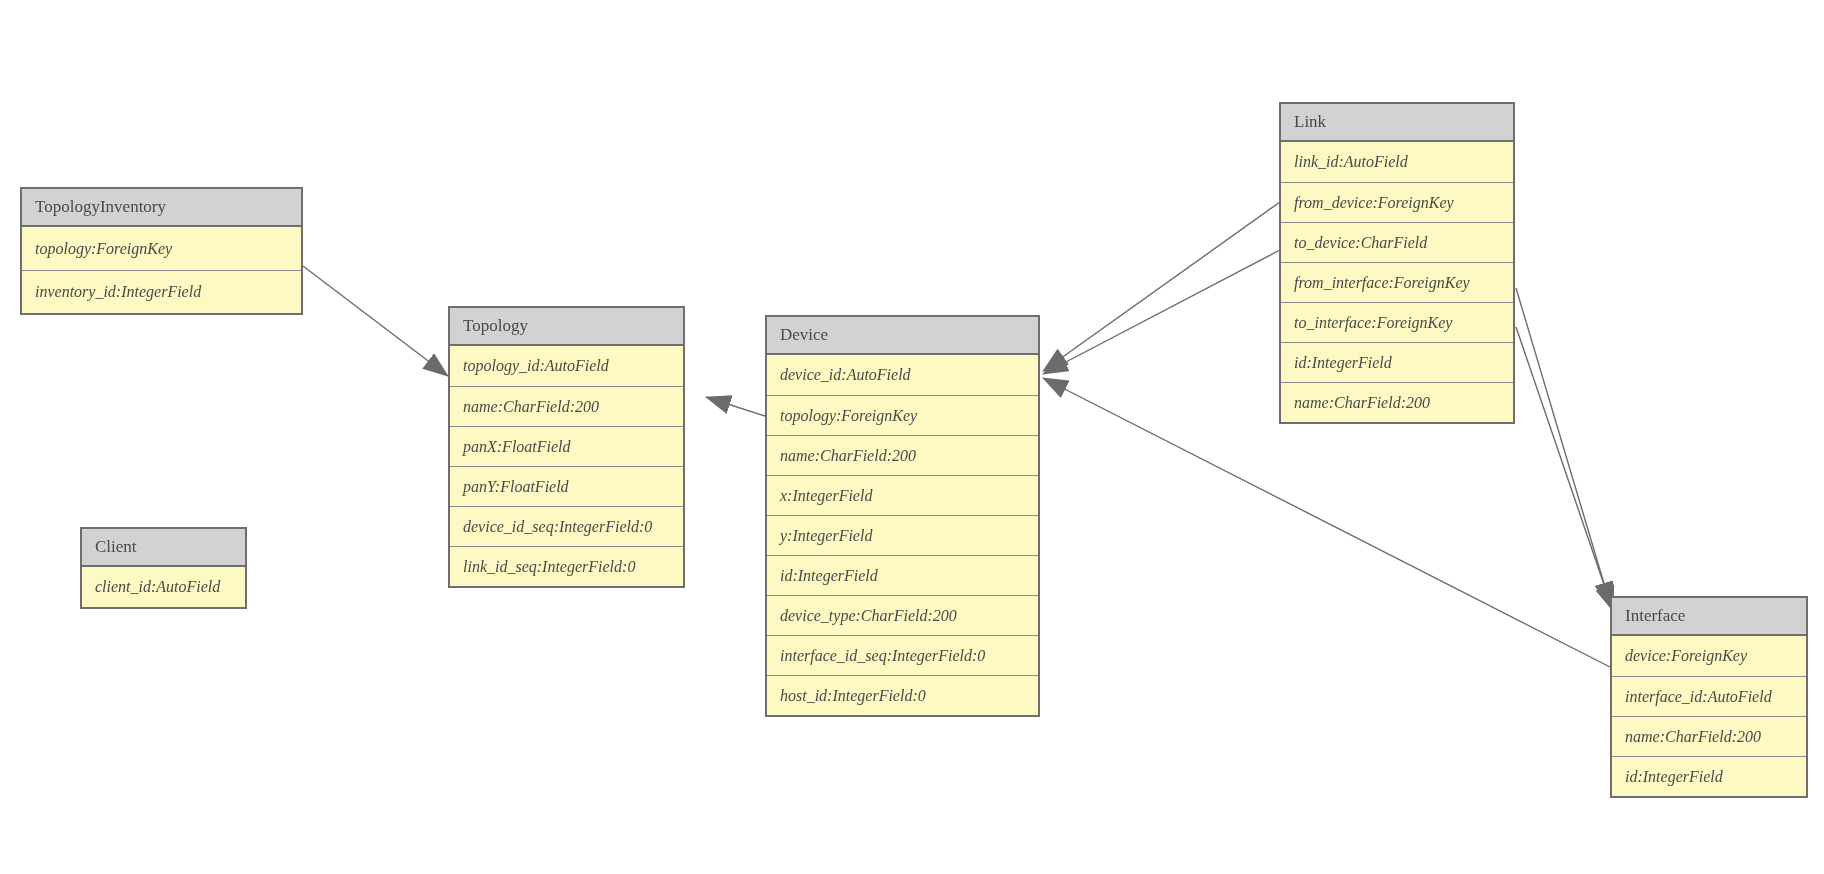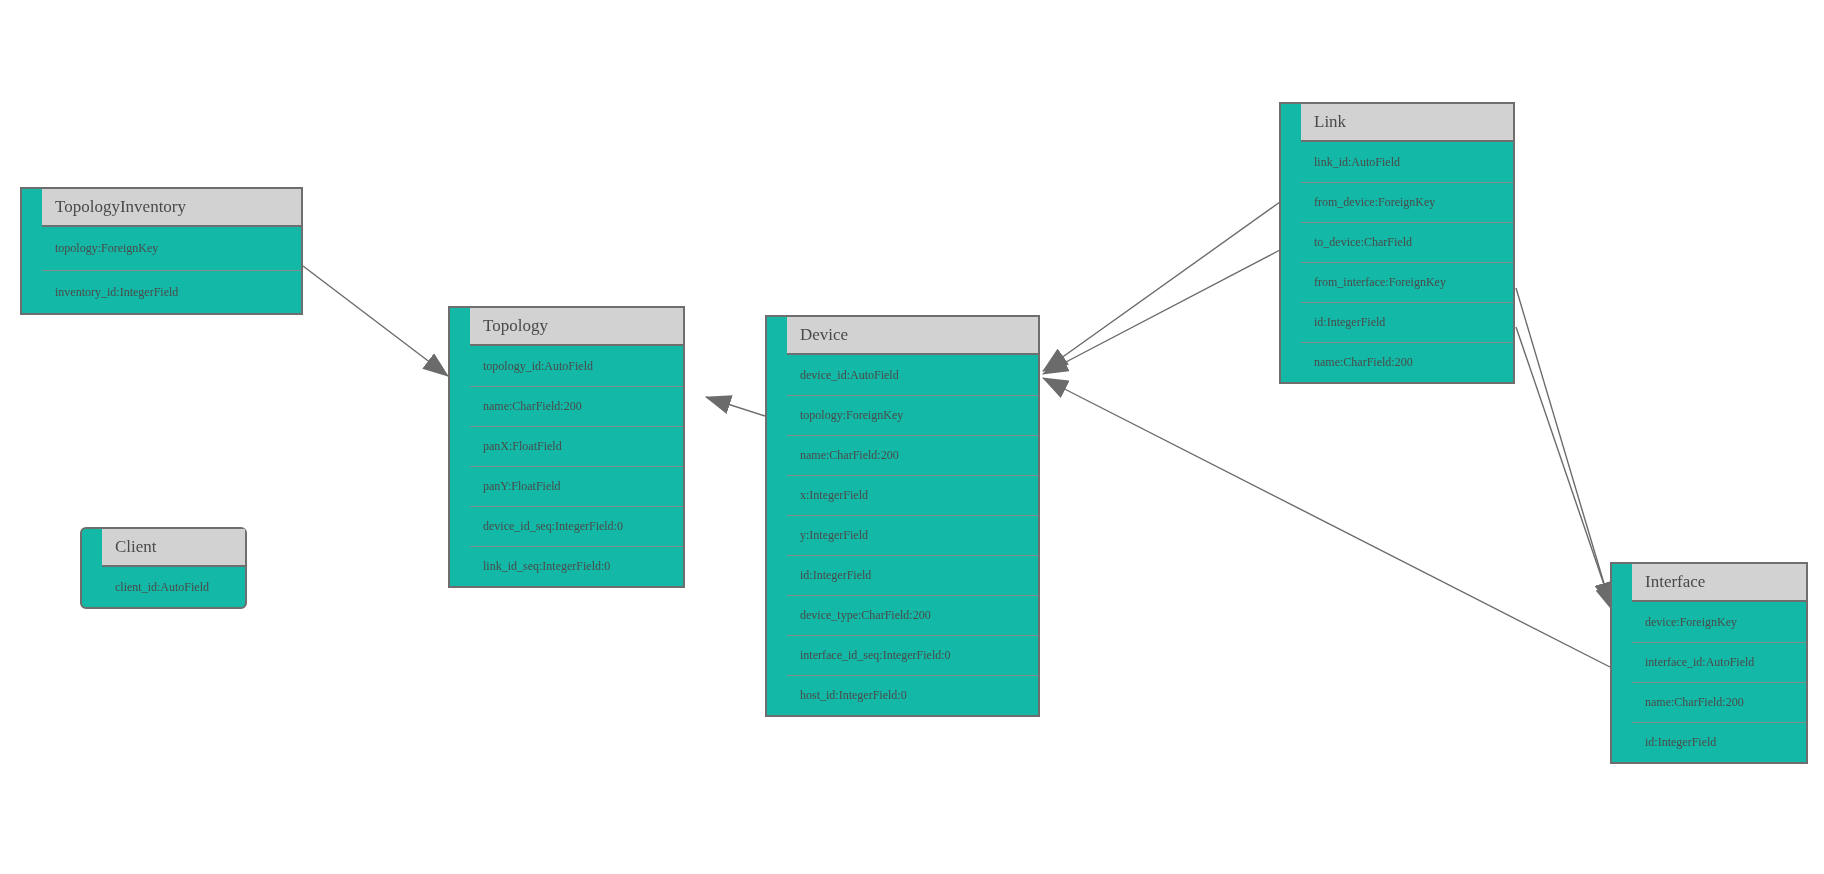--- a/index.html
+++ b/index.html
@@ -18,42 +18,42 @@
   }
   #edges {
     position: absolute;
     left: 0; top: 0;
     width: 1824px; height: 874px;
     pointer-events: none;
   }
   #edges line { stroke: var(--line, #6b6b6b); stroke-width: 1.4; }
   .table {
     position: absolute;
-    background: #14b8a6;
+    background: #fef9c3;
     border: 2px solid var(--border, #6e6e6e);
     box-sizing: border-box;
-    padding-left: 20px;
   }
   .table .th {
     background: var(--header-fill, #d2d2d2);
     border-bottom: 2px solid var(--border, #6e6e6e);
     height: 38px;
     display: flex;
     align-items: center;
     padding-left: 13px;
     font-size: 17px;
     box-sizing: border-box;
   }
   .table .tr {
     height: 40px;
     display: flex;
     align-items: center;
     padding-left: 13px;
-    font-size: 12px;
+    font-size: 16px;
     box-sizing: border-box;
+    font-style: italic;
   }
   .table .tr + .tr { border-top: 1px solid #8a8a8a; }
   .table.tall-rows .tr { height: 43px; }
 </style>
 </head>
 <body>
 
 <div id="canvas">
 
   <svg id="edges">
@@ -84,21 +84,21 @@
     <div class="rows">
         <div class="tr">topology_id:AutoField</div>
         <div class="tr">name:CharField:200</div>
         <div class="tr">panX:FloatField</div>
         <div class="tr">panY:FloatField</div>
         <div class="tr">device_id_seq:IntegerField:0</div>
         <div class="tr">link_id_seq:IntegerField:0</div>
       </div>
   </div>
 
-  <div class="table" style="left:80px; top:527px; width:167px;border-radius:6px;">
+  <div class="table" style="left:80px; top:527px; width:167px;">
     <div class="th">Client</div>
     <div class="rows">
         <div class="tr">client_id:AutoField</div>
       </div>
   </div>
 
   <div class="table" style="left:765px; top:315px; width:275px;">
     <div class="th">Device</div>
     <div class="rows">
         <div class="tr">device_id:AutoField</div>
@@ -113,26 +113,27 @@
       </div>
   </div>
 
   <div class="table" style="left:1279px; top:102px; width:236px;">
     <div class="th">Link</div>
     <div class="rows">
         <div class="tr">link_id:AutoField</div>
         <div class="tr">from_device:ForeignKey</div>
         <div class="tr">to_device:CharField</div>
         <div class="tr">from_interface:ForeignKey</div>
+        <div class="tr">to_interface:ForeignKey</div>
         <div class="tr">id:IntegerField</div>
         <div class="tr">name:CharField:200</div>
       </div>
   </div>
 
-  <div class="table" style="left:1610px; top:562px; width:198px;">
+  <div class="table" style="left:1610px; top:596px; width:198px;">
     <div class="th">Interface</div>
     <div class="rows">
         <div class="tr">device:ForeignKey</div>
         <div class="tr">interface_id:AutoField</div>
         <div class="tr">name:CharField:200</div>
         <div class="tr">id:IntegerField</div>
       </div>
   </div>
 
 </div>

